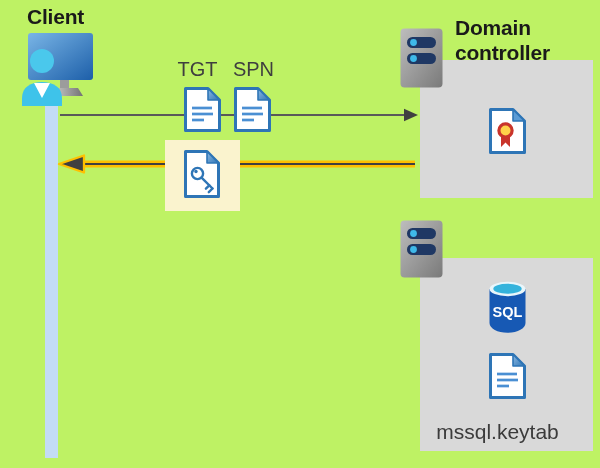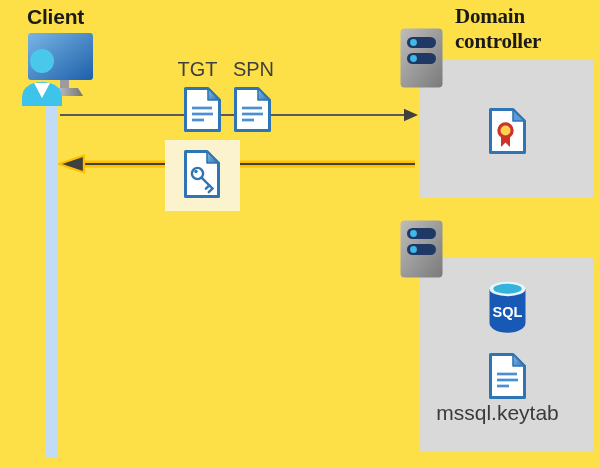--- a/index.html
+++ b/index.html
@@ -1,17 +1,17 @@
 <!DOCTYPE html>
 <html><head>
 <meta charset="utf-8">
 <style>
   html,body{margin:0;padding:0;background:#fff;}
   .canvas{
-    position:relative;width:600px;height:468px;background:#fde047;
+    position:relative;width:600px;height:468px;background:#bef264;
     font-family:"Liberation Sans",sans-serif;overflow:hidden;
   }
   .abs{position:absolute;}
   .title{
     font-size:21px;font-weight:700;color:#1a1a1a;line-height:25px;
     letter-spacing:-0.2px;
   }
   .ticket-label{
     font-size:20px;color:#3f3f3f;text-align:center;line-height:22px;
   }
@@ -102,21 +102,21 @@
     <path d="M24,2.5 V14 H35.5 Z" fill="url(#gradFold)" stroke="#2e75b6" stroke-width="1.6" stroke-linejoin="round"></path>
     <g stroke="#2e75b6" stroke-width="2.4" fill="none" stroke-linecap="round">
       <circle cx="14.5" cy="24.5" r="5.6"></circle>
       <path d="M18.8,28.8 L29.5,39.5"></path>
       <path d="M29.5,39.5 L25.8,43.2"></path>
       <path d="M26.3,36.3 L22.9,39.7"></path>
     </g>
     <circle cx="13" cy="22.5" r="1.7" fill="#2e75b6"></circle>
   </svg>
 
-  <div class="abs title" style="left:455px;top:4px;width:145px;font-family:Liberation Serif, serif;">Domain controller</div>
+  <div class="abs title" style="left:455px;top:15px;width:145px;">Domain controller</div>
 
   <svg class="abs" style="left:400px;top:28px;" width="43" height="60" viewBox="0 0 43 60">
     <rect x="0.5" y="0.5" width="42" height="59" rx="4" fill="url(#gradServer)"></rect>
     <rect x="7" y="9" width="29" height="11" rx="5.5" fill="#1f3864"></rect>
     <circle cx="13.5" cy="14.5" r="3.4" fill="#3fb9e9"></circle>
     <rect x="7" y="25" width="29" height="11" rx="5.5" fill="#1f3864"></rect>
     <circle cx="13.5" cy="30.5" r="3.4" fill="#3fb9e9"></circle>
   </svg>
 
   <svg class="abs" style="left:488px;top:107px;" width="39" height="48" viewBox="0 0 39 48">
@@ -143,15 +143,15 @@
   </svg>
 
   <svg class="abs" style="left:488px;top:352px;" width="39" height="48" viewBox="0 0 39 48">
     <path d="M2.5,2.5 H25 L36.5,14 V45.5 H2.5 Z" fill="#ffffff" stroke="#2e75b6" stroke-width="3" stroke-linejoin="round"></path>
     <path d="M25,2.5 V14 H36.5 Z" fill="url(#gradFold)" stroke="#2e75b6" stroke-width="1.6" stroke-linejoin="round"></path>
     <line x1="9" y1="22" x2="29" y2="22" stroke="#4a8fd3" stroke-width="2.7"></line>
     <line x1="9" y1="28" x2="30" y2="28" stroke="#4a8fd3" stroke-width="2.7"></line>
     <line x1="9" y1="34" x2="21" y2="34" stroke="#4a8fd3" stroke-width="2.7"></line>
   </svg>
 
-  <div class="abs keytab-label" style="left:420px;top:401px;width:155px;">mssql.keytab</div>
+  <div class="abs keytab-label" style="left:420px;top:420px;width:155px;">mssql.keytab</div>
 
 </div>
 
 </body></html>

